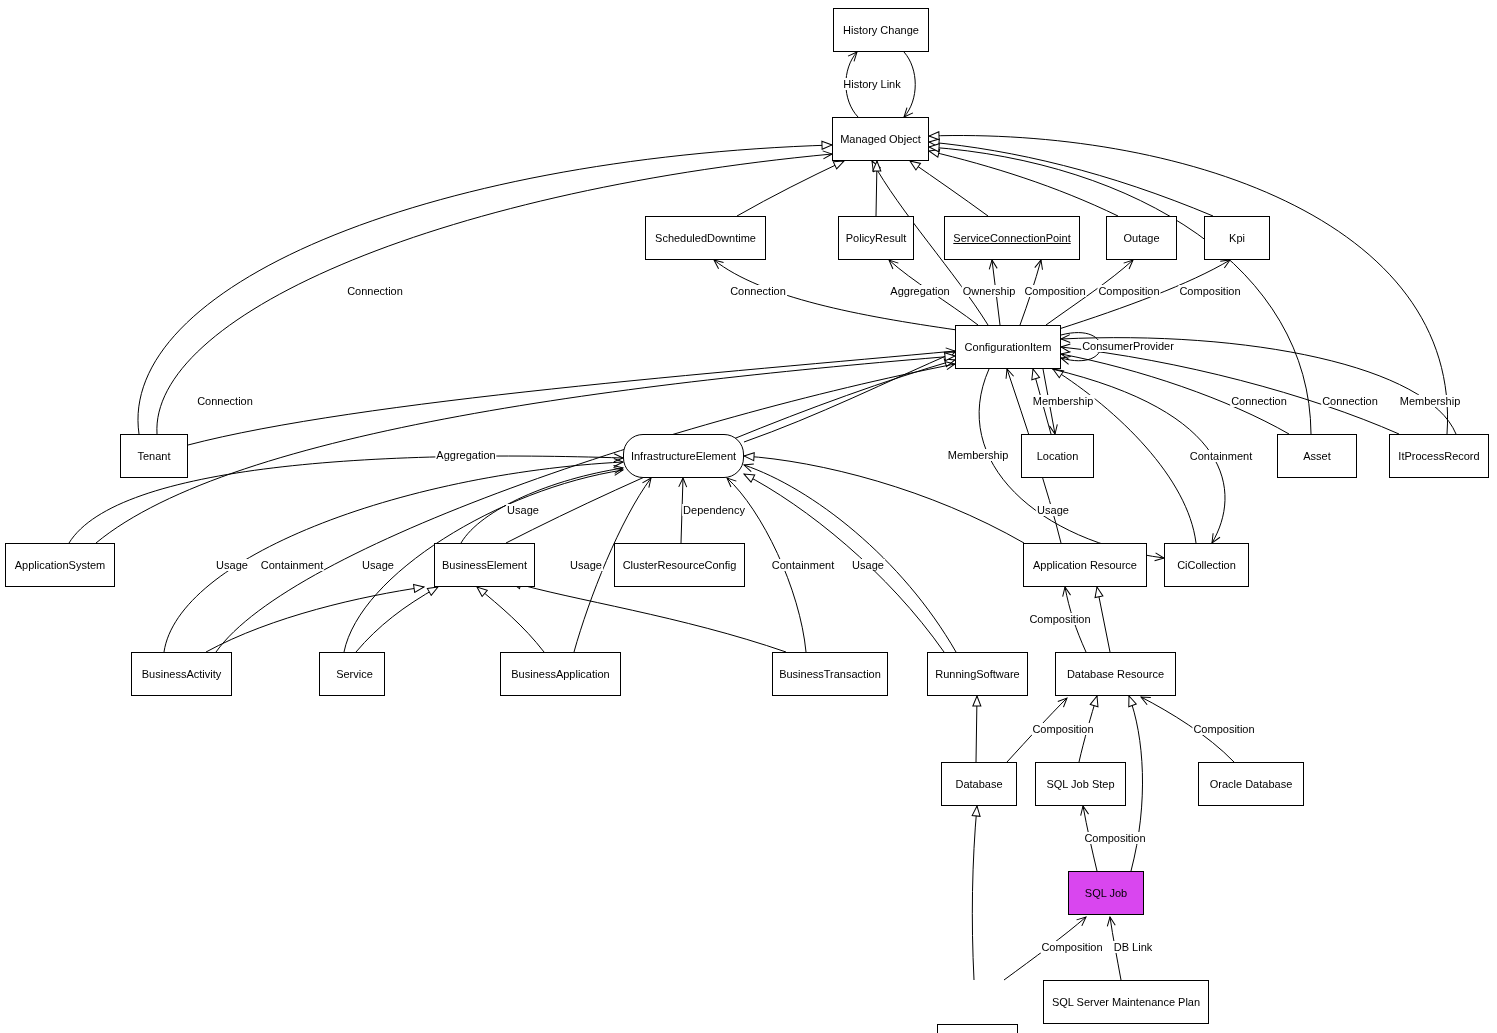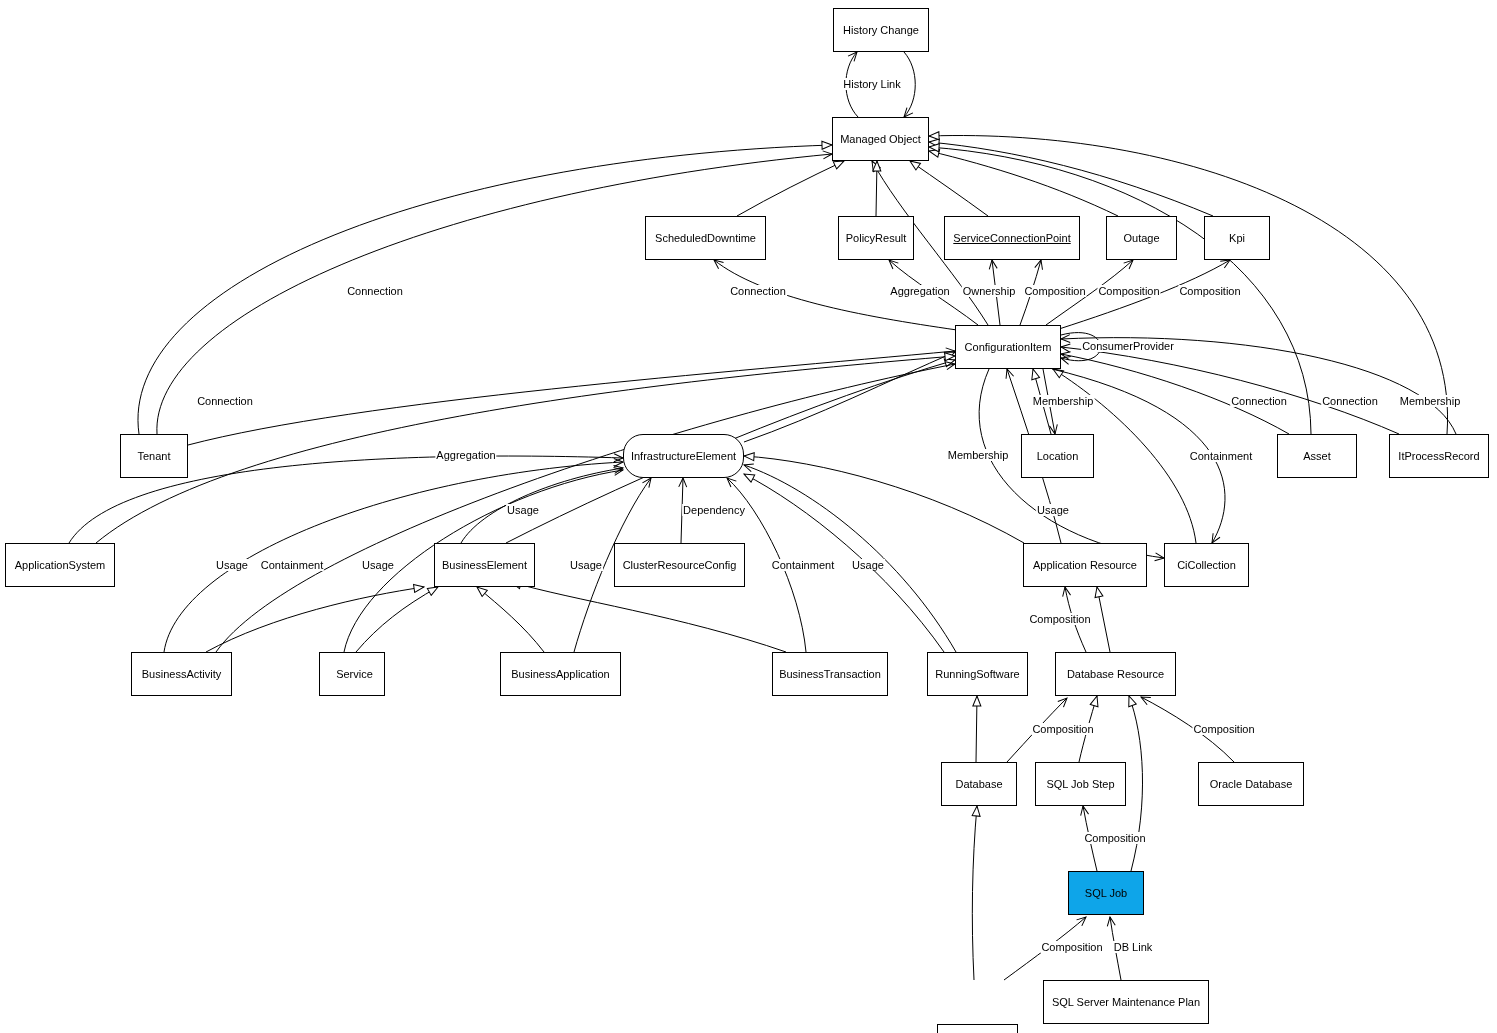--- a/index.html
+++ b/index.html
@@ -21,21 +21,21 @@
     justify-content: center;
     text-align: center;
     background: #ffffff;
     border: 1px solid #000000;
     font-size: 11px;
     line-height: 1.1;
     color: #000000;
     padding: 2px;
     cursor: pointer;
   }
-  .node.highlight { background: #0ea5e9; }
+  .node.highlight { background: #d946ef; }
   .edge-label {
     position: absolute;
     transform: translate(-50%, -50%);
     font-size: 11px;
     color: #000000;
     background: #ffffff;
     padding: 0 1px;
     white-space: nowrap;
   }
   path.edge { fill: none; stroke-width: 1; }

